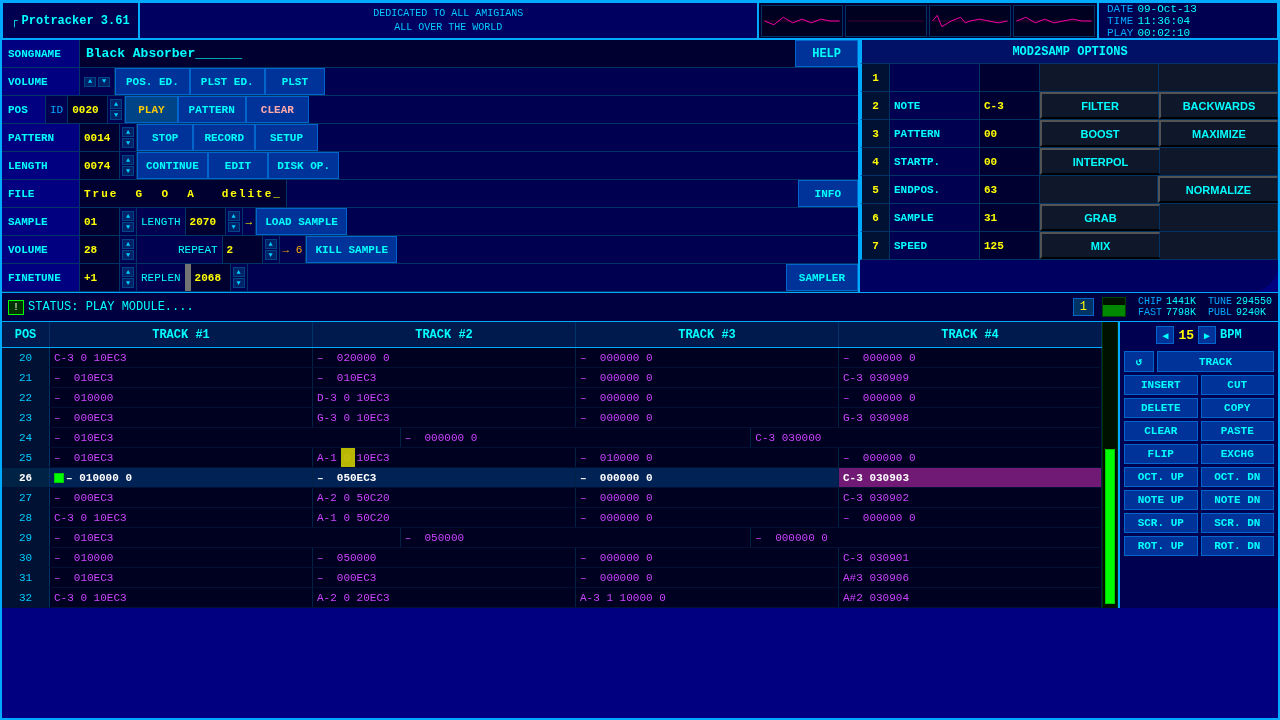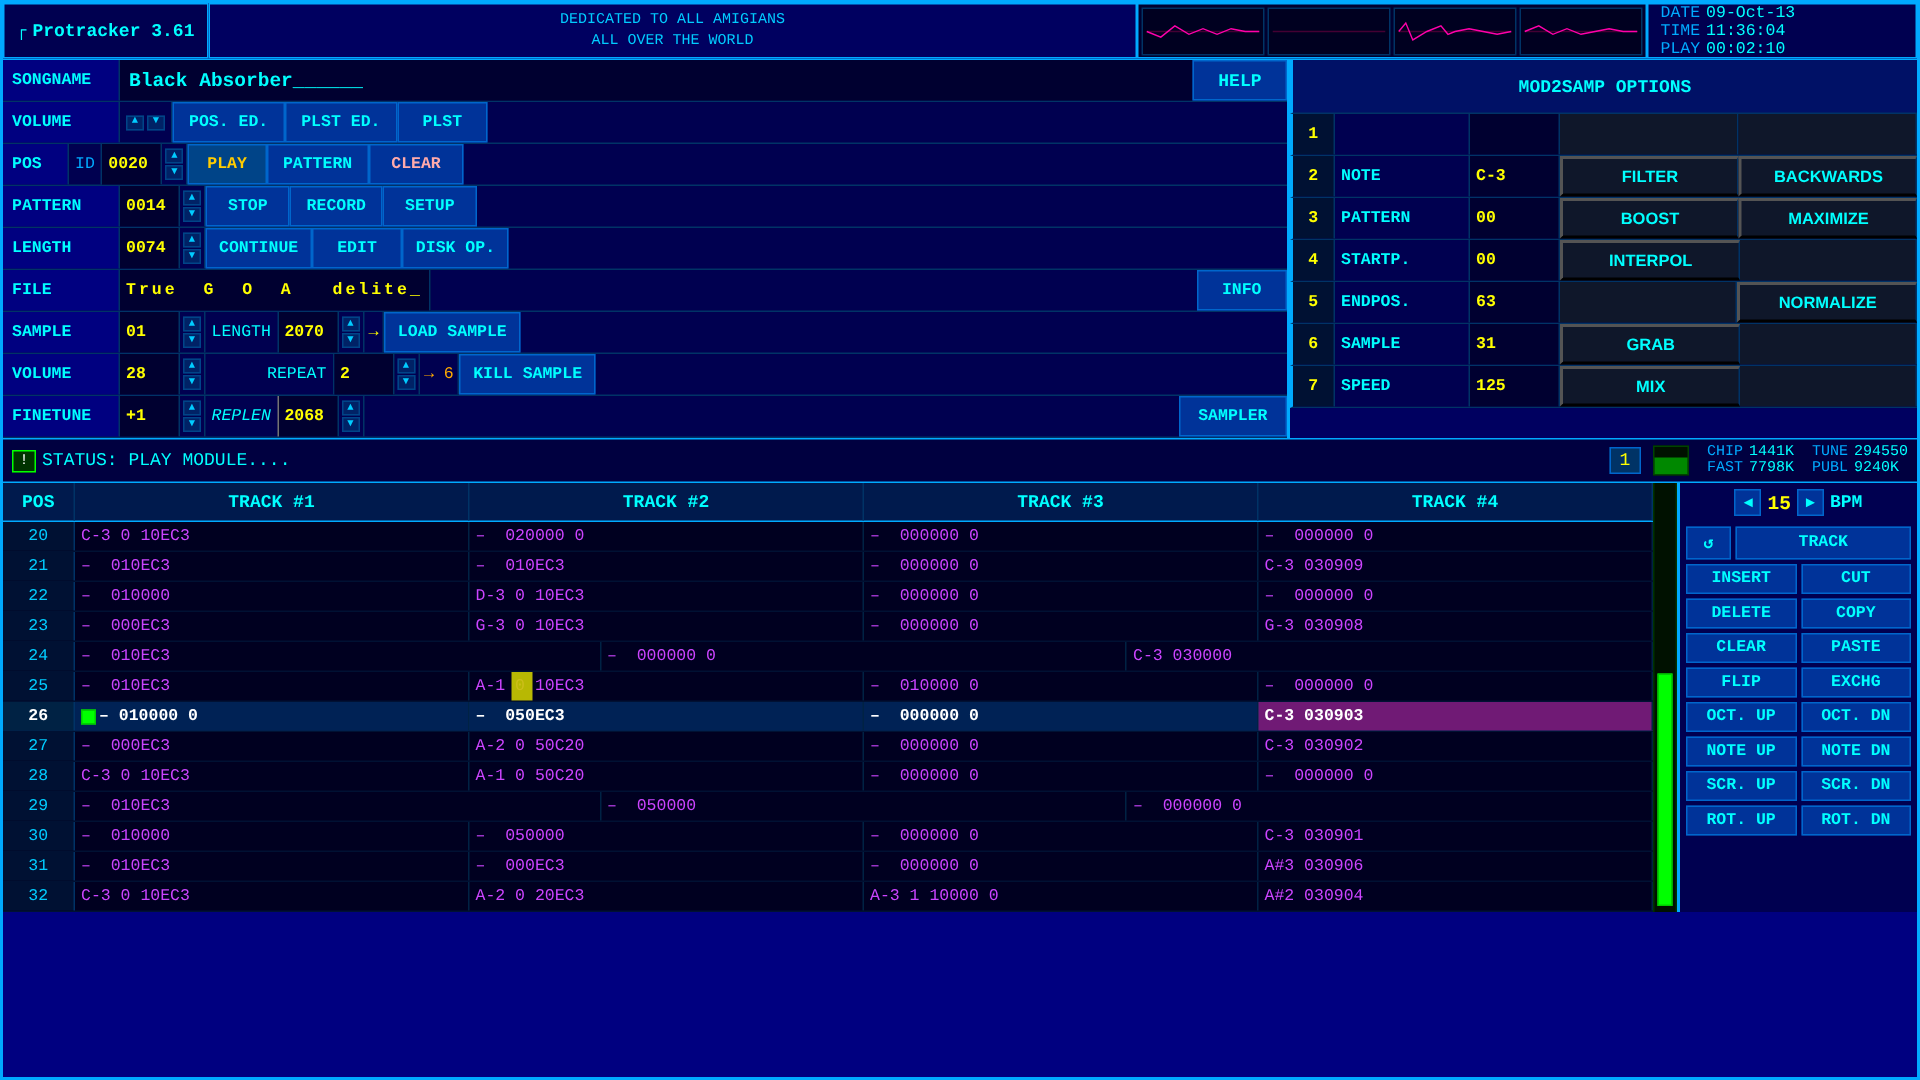--- a/index.html
+++ b/index.html
@@ -275,21 +275,21 @@
     }
     
     .mod2samp-header {
       background: #001166;
       color: #00ffff;
       font-weight: bold;
       font-size: 12px;
       display: flex;
       align-items: center;
       justify-content: center;
-      height: 36px;
+      height: 24px;
       border-bottom: 1px solid #003366;
       border-left: 2px solid #00aaff;
     }
     .mod2samp-row {
       display: flex;
       height: 28px;
       border-bottom: 1px solid #003366;
       border-left: 2px solid #00aaff;
       background: #000050;
     }
@@ -379,21 +379,21 @@
           </svg>
       </div>
     </div>
     <div class="datetime-box">
       <div><span style="color:#00aaff; margin-right:4px;">DATE</span><span>09-Oct-13</span></div>
       <div><span style="color:#00aaff; margin-right:4px;">TIME</span><span>11:36:04</span></div>
       <div><span style="color:#00aaff; margin-right:4px;">PLAY</span><span>00:02:10</span></div>
     </div>
   </div>
 
-  <div style="display:flex; background:#000060;">
+  <div style="display:flex; background:#000060;border-radius:27px;">
 
     <div style="flex:1; display:flex; flex-direction:column;">
 
       <div class="full-width-row">
         <span class="fw-label">SONGNAME</span>
         <input type="text" class="songname-input" style="flex: 1 1 0%; padding: 2px 6px; font-size: 13px; font-weight: bold;" value="Black Absorber______">
         <button class="btn" style="padding:2px 16px; font-size:12px;">HELP</button>
       </div>
 
       <div class="full-width-row">
@@ -490,21 +490,21 @@
         <button class="btn" style="padding:2px 8px;">KILL SAMPLE</button>
       </div>
 
       <div class="full-width-row">
         <span class="fw-label">FINETUNE</span>
         <span class="fw-value">+1</span>
         <div class="fw-arrows">
           <div class="small-arrow">▲</div>
           <div class="small-arrow">▼</div>
         </div>
-        <span style="color:#00ffff; font-size:11px; padding:0 4px; display:flex; align-items:center; border-right:1px solid #737373;font-style:italic;">REPLEN</span>
+        <span style="color:#00ffff; font-size:11px; padding:0 4px; display:flex; align-items:center; border-right:6px solid #737373;">REPLEN</span>
         <span class="fw-value">2068</span>
         <div class="fw-arrows">
           <div class="small-arrow">▲</div>
           <div class="small-arrow">▼</div>
         </div>
         <button class="btn" style="padding:2px 12px; margin-left:auto;">SAMPLER</button>
       </div>
 
     </div>
 

